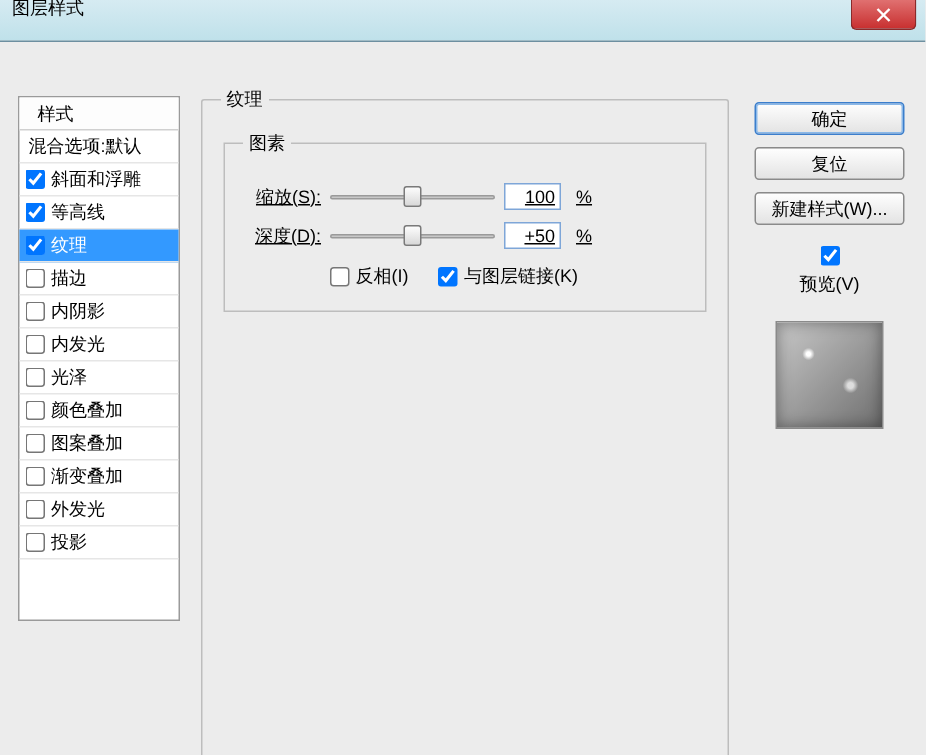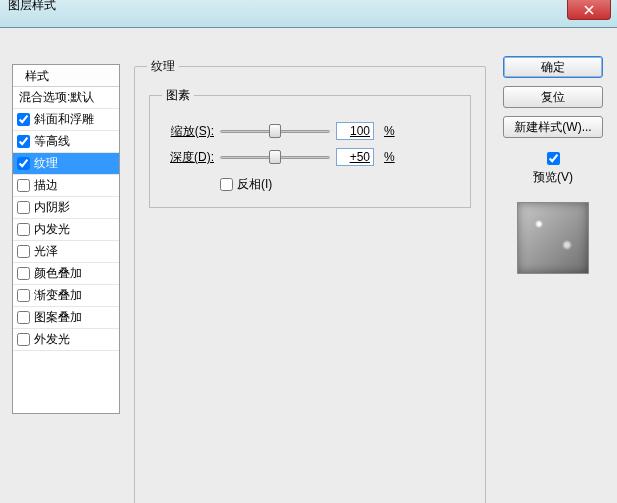--- a/index.html
+++ b/index.html
@@ -132,21 +132,21 @@
     background: #fff; text-align: right;
     padding: 0 3px; color: #000;
   }
   .unit { margin-left: 4px; }
 
   .check-row { display: flex; align-items: center; gap: 6px; margin-top: 10px; margin-left: 58px; }
   .check-row label { display: inline-flex; align-items: center; gap: 4px; }
   .check-row input { margin: 0; }
 
   
-  .right-col { position: absolute; right: 14px; top: 28px; width: 100px; display: flex; flex-direction: column; gap: 8px; }
+  .right-col { position: absolute; right: 14px; top: 40px; width: 100px; display: flex; flex-direction: column; gap: 8px; }
   .push-btn {
     height: 22px; width: 100%;
     border: 1px solid #8a8a8a;
     background: linear-gradient(#fefefe,#e3e3e3);
     border-radius: 3px; cursor: pointer;
   }
   .push-btn.default { border: 1px solid #3b7ecc; box-shadow: 0 0 0 1px #8ab8e8 inset; }
 
   .preview-row { display: flex; align-items: center; gap: 4px; margin-top: 6px; justify-content: center; flex-direction: column; }
   .preview-row input { margin: 0; }
@@ -208,29 +208,33 @@
         <div class="style-row">
           <input type="checkbox" style="">
           <span>光泽</span>
         </div>
         <div class="style-row">
           <input type="checkbox" style="">
           <span>颜色叠加</span>
         </div>
         <div class="style-row">
           <input type="checkbox" style="">
+          <span>图案叠加</span>
+        </div>
+        <div class="style-row">
+          <input type="checkbox" style="">
           <span>渐变叠加</span>
         </div>
         <div class="style-row">
           <input type="checkbox" style="">
-          <span>图案叠加</span>
-        </div>
-        <div class="style-row">
-          <input type="checkbox" style="">
           <span>外发光</span>
+        </div>
+        <div class="style-row">
+          <input type="checkbox" style="">
+          <span>投影</span>
         </div>
       </div>
   </div>
 
   <fieldset class="main-fieldset">
     <legend>纹理</legend>
 
     <fieldset class="inner-fieldset">
       <legend>图素</legend>
 
@@ -252,20 +256,24 @@
           <div class="thumb" id="thumb-depth" style="left: 50%;"></div>
         </div>
         <input class="num-field" value="+50" style="">
         <span class="unit">%</span>
       </div>
 
       <div class="check-row">
         <label>
           <input type="checkbox" id="cb-invert" style="">
           <span>反相(I)</span>
+        </label>
+        <label style="margin-left:14px">
+          <input type="checkbox" id="cb-link" checked="" style="">
+          <span>与图层链接(K)</span>
         </label>
       </div>
 
     </fieldset>
   </fieldset>
 
   <div class="right-col">
     <button class="push-btn default">
       <span>确定</span>
     </button>

